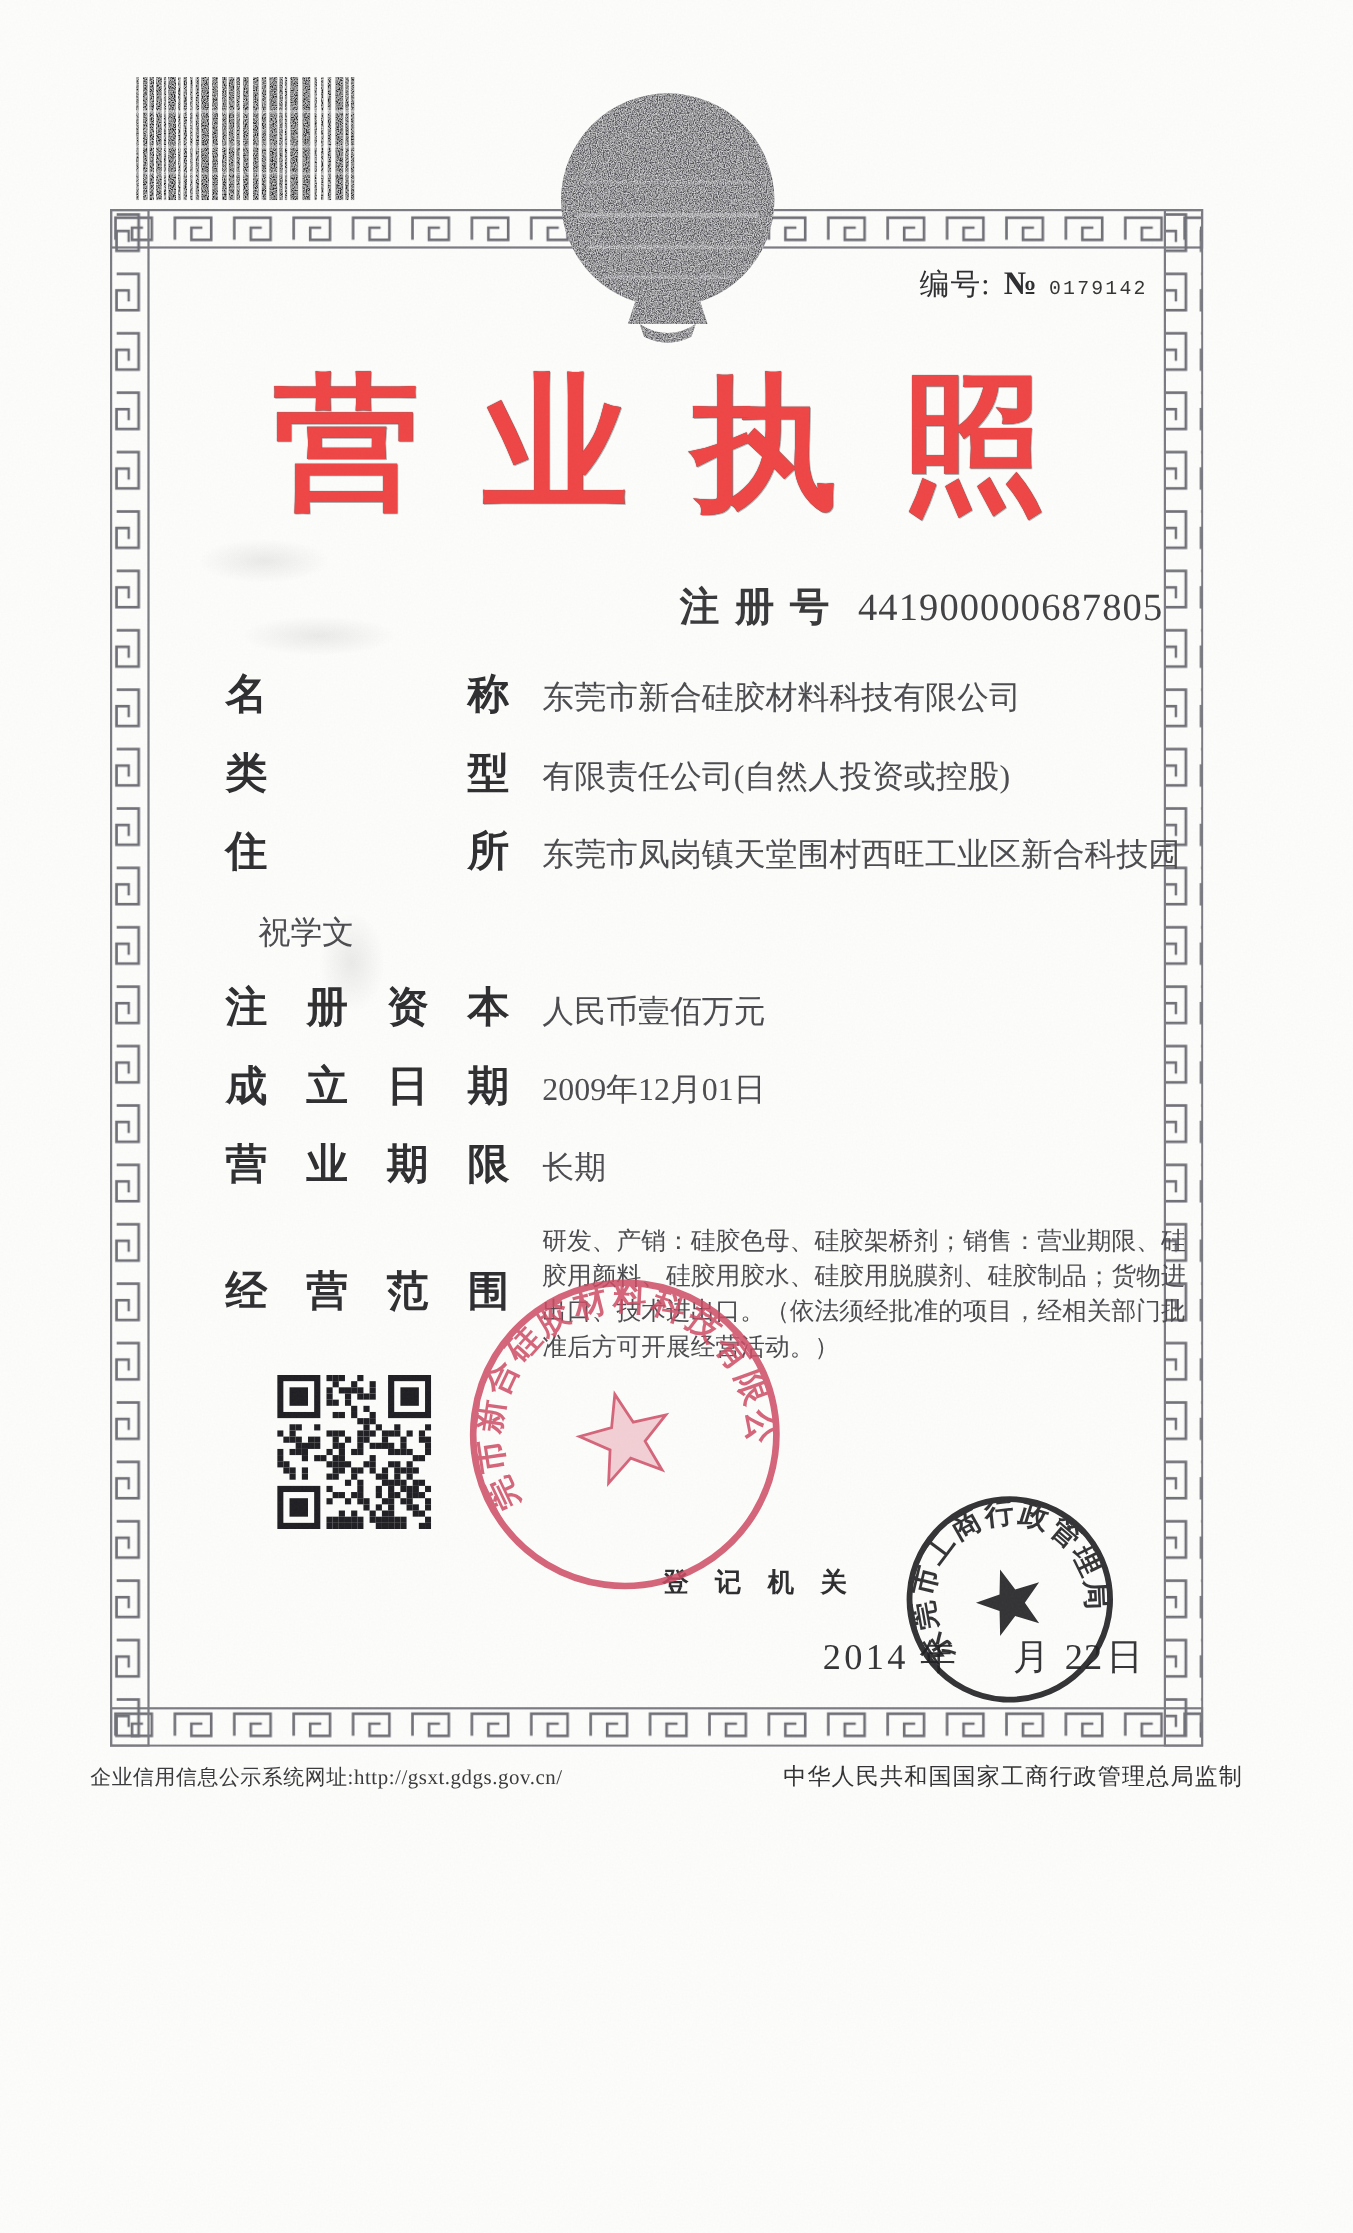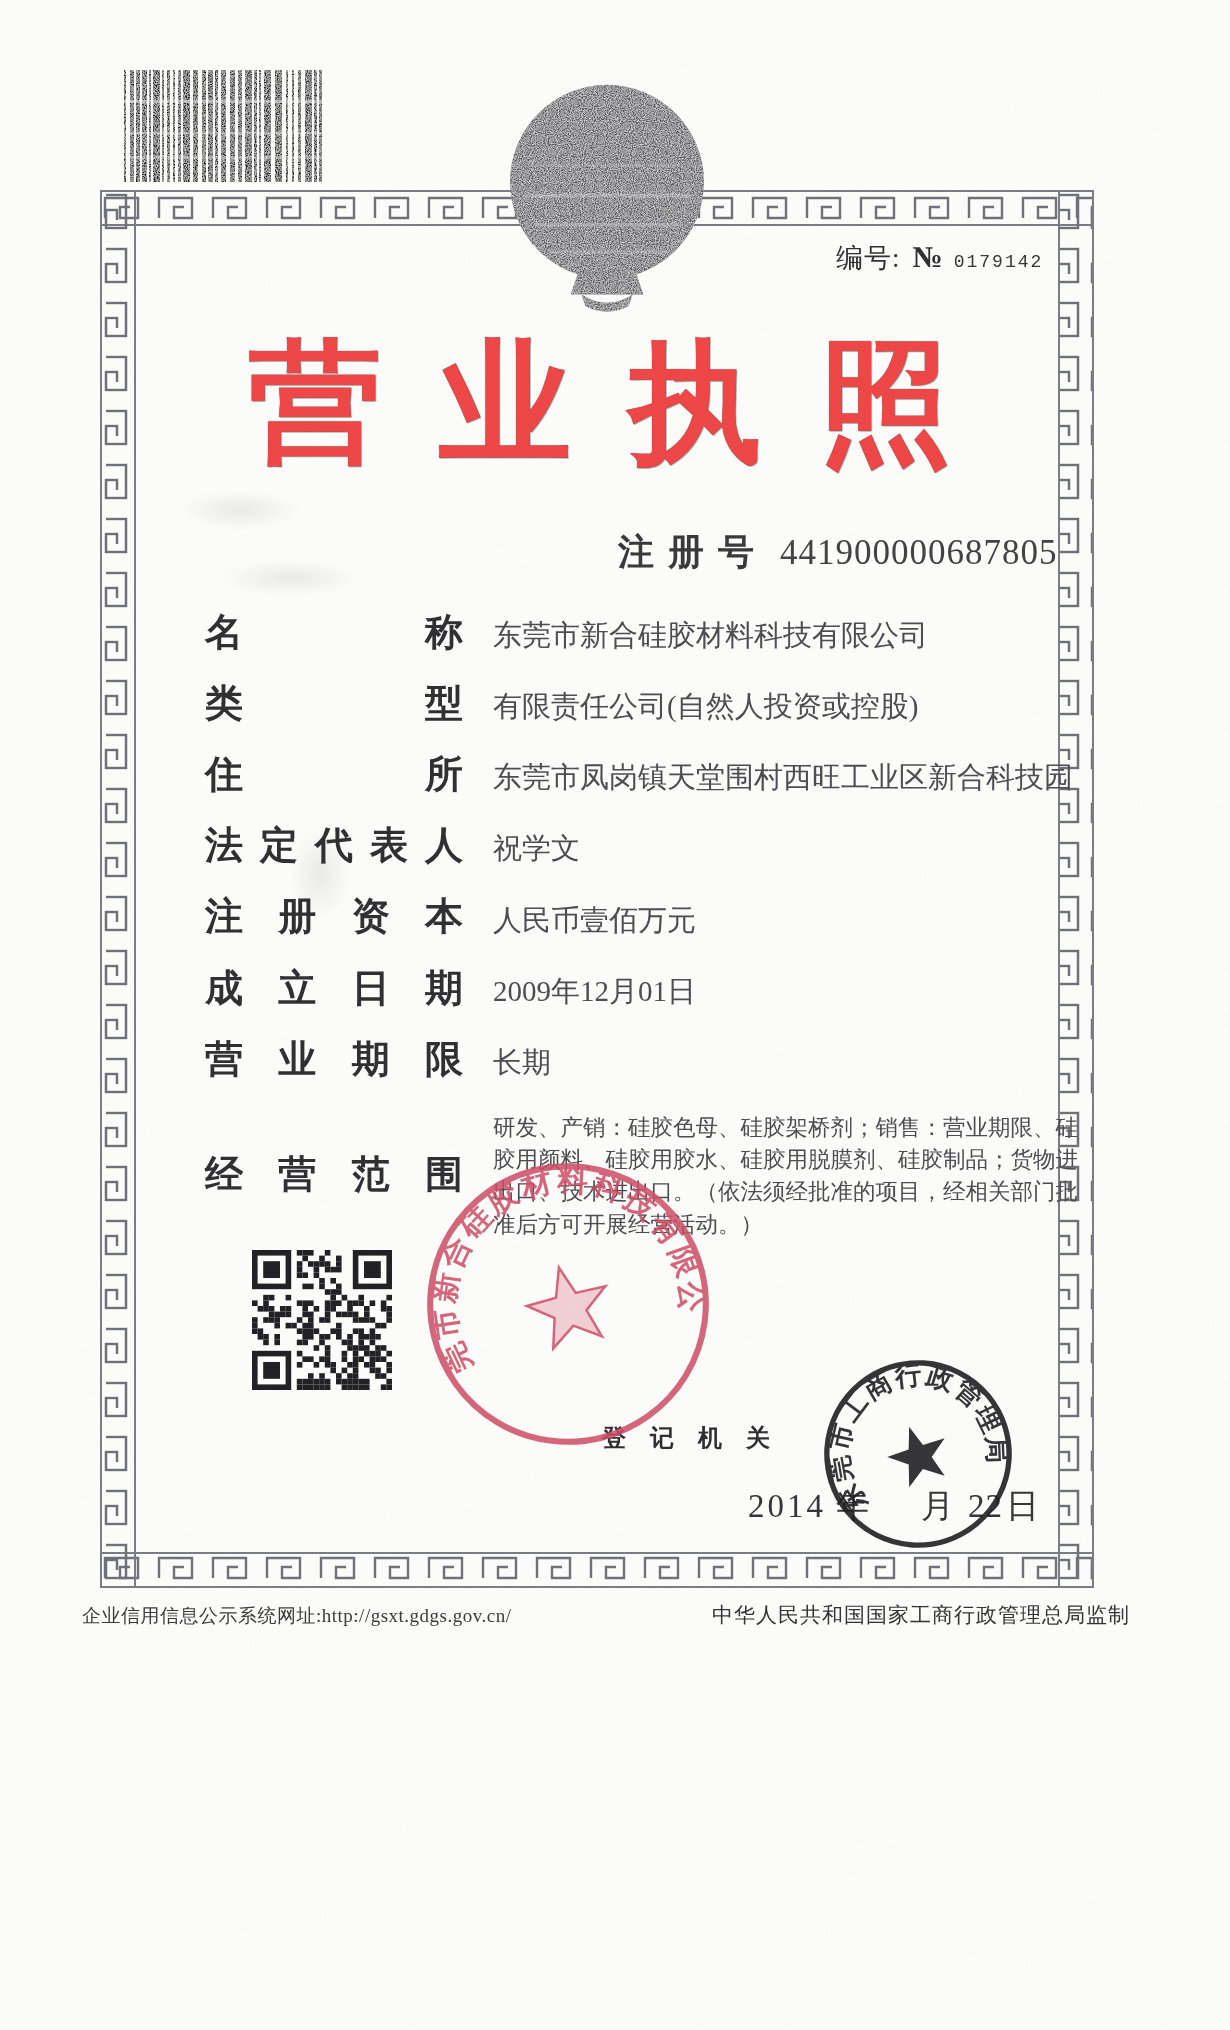--- a/index.html
+++ b/index.html
@@ -176,21 +176,20 @@
     </div>
     <div class="frow">
       <div class="flabel">类型</div>
       <div class="fvalue">有限责任公司(自然人投资或控股)</div>
     </div>
     <div class="frow">
       <div class="flabel">住所</div>
       <div class="fvalue">东莞市凤岗镇天堂围村西旺工业区新合科技园</div>
     </div>
     <div class="frow">
-      <div class="flabel">法定代表人</div>
       <div class="fvalue">祝学文</div>
     </div>
     <div class="frow">
       <div class="flabel">注册资本</div>
       <div class="fvalue">人民币壹佰万元</div>
     </div>
     <div class="frow">
       <div class="flabel">成立日期</div>
       <div class="fvalue">2009年12月01日</div>
     </div>

